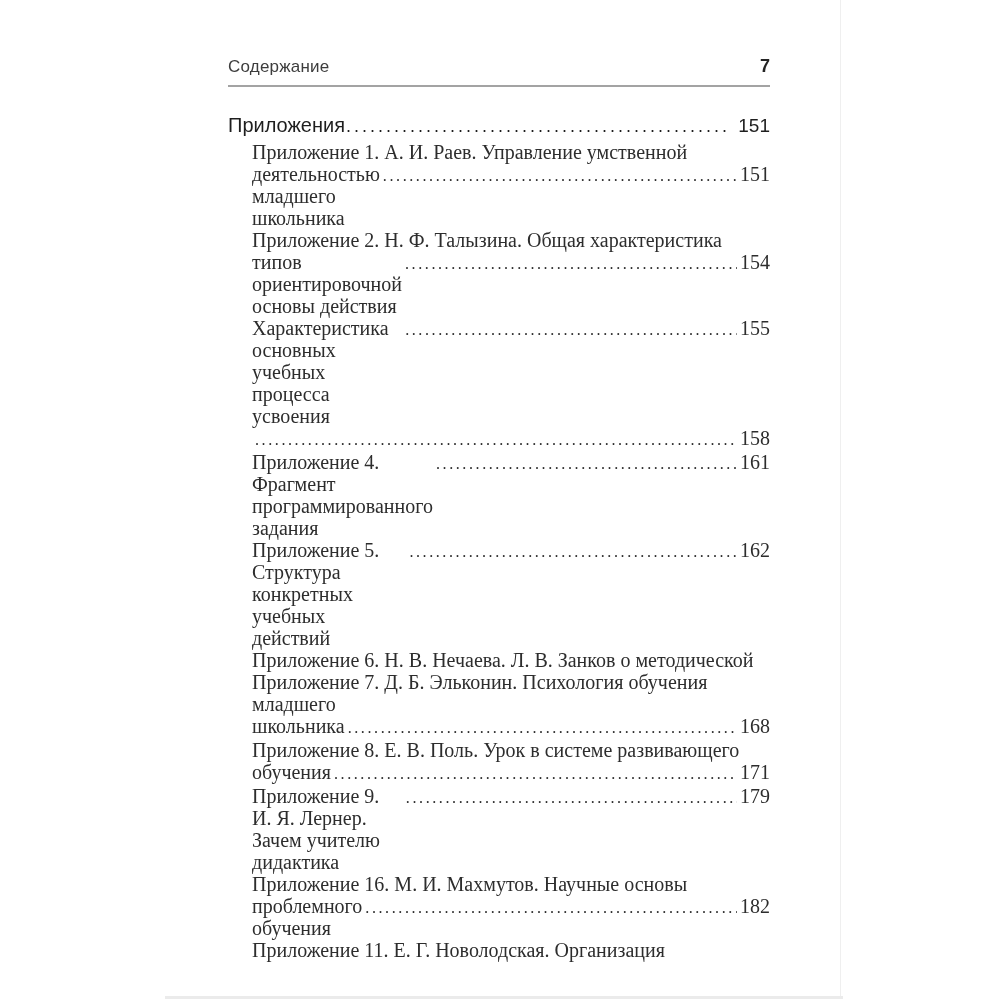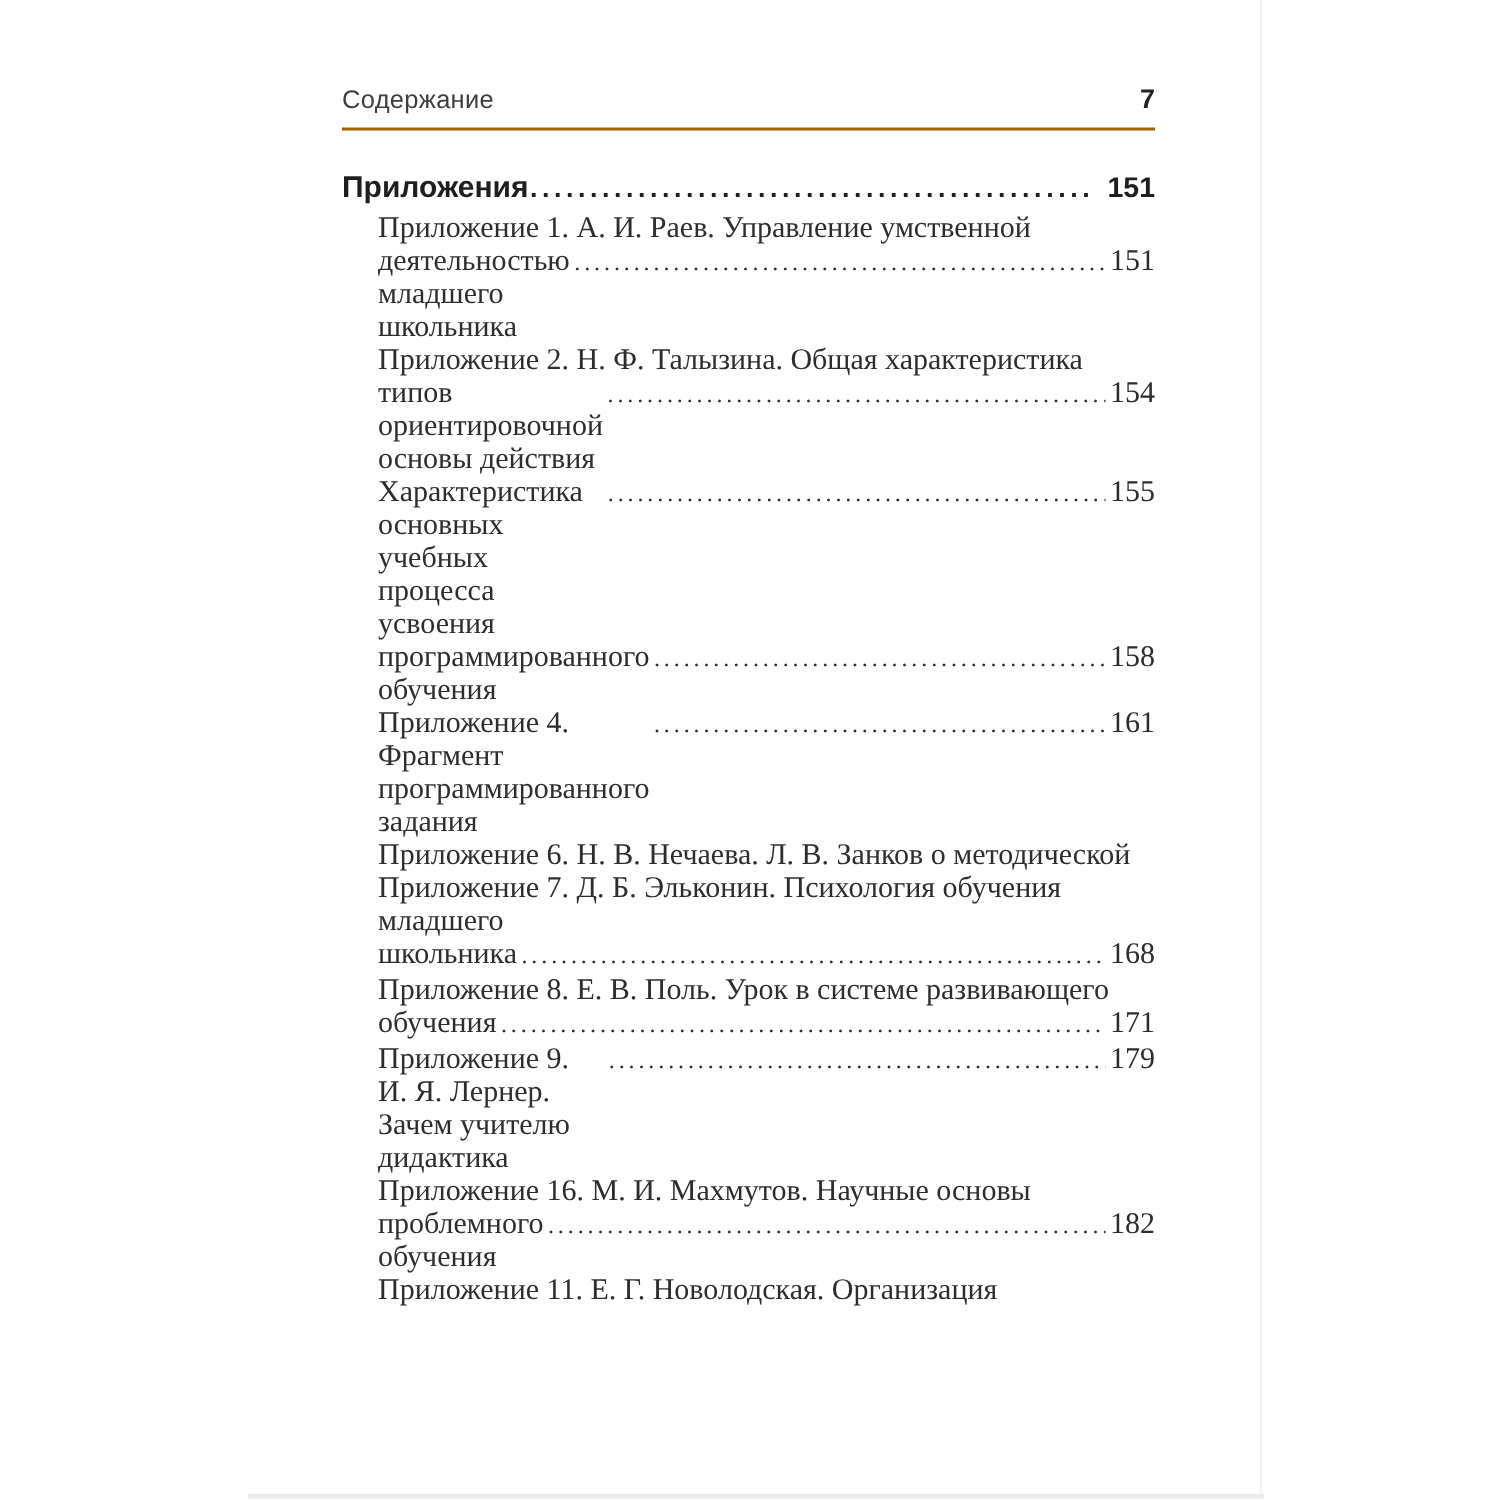--- a/index.html
+++ b/index.html
@@ -20,21 +20,21 @@
     position: absolute;
     left: 228px;
     top: 56px;
     width: 542px;
   }
   
   .header-row {
     display: flex;
     justify-content: space-between;
     align-items: baseline;
-    border-bottom: 2px solid #a16207;
+    border-bottom: 2px solid #a3a3a3;
     padding-bottom: 8px;
   }
   .running-title {
     font-family: "Liberation Sans", sans-serif;
     font-size: 17px;
     font-weight: 400;
     color: #3d3d3d;
     letter-spacing: 0.2px;
   }
   .head-pagenum {
@@ -59,21 +59,21 @@
     letter-spacing: 2.6px;
     font-size: 16px;
     margin-left: 3px;
   }
   
   .toc-heading {
     margin-top: 26px;
     font-family: "Liberation Sans", sans-serif;
     font-size: 20px;
     line-height: 24px;
-    font-weight: 700;
+    font-weight: 400;
     color: #1e1e1e;
   }
   .toc-heading .dots::before {
     letter-spacing: 3px;
     font-size: 18px;
     margin-left: 1px;
   }
   .toc-heading .pagenum {
     margin-left: 8px;
     font-size: 19px;
@@ -145,30 +145,36 @@
           </div>
           <div class="toc-entry">
             <div class="toc-line">
               <span>Характеристика основных учебных процесса усвоения</span>
               <span class="dots"></span>
               <span class="pagenum">155</span>
             </div>
           </div>
           <div class="toc-entry">
             <div class="toc-line">
-              <span>программированного обучения</span>
               <span class="dots"></span>
               <span class="pagenum">158</span>
             </div>
           </div>
           <div class="toc-entry">
             <div class="toc-line">
               <span>Приложение 4. Фрагмент программированного задания</span>
               <span class="dots"></span>
               <span class="pagenum">161</span>
+            </div>
+          </div>
+          <div class="toc-entry">
+            <div class="toc-line">
+              <span>Приложение 5. Структура конкретных учебных действий</span>
+              <span class="dots"></span>
+              <span class="pagenum">162</span>
             </div>
           </div>
           <div class="toc-entry">
             <div class="toc-text">Приложение 6. Н. В. Нечаева. Л. В. Занков о методической</div>
           </div>
           <div class="toc-entry">
             <div class="toc-text">Приложение 7. Д. Б. Эльконин. Психология обучения младшего</div>
             <div class="toc-line">
               <span>школьника</span>
               <span class="dots"></span>

